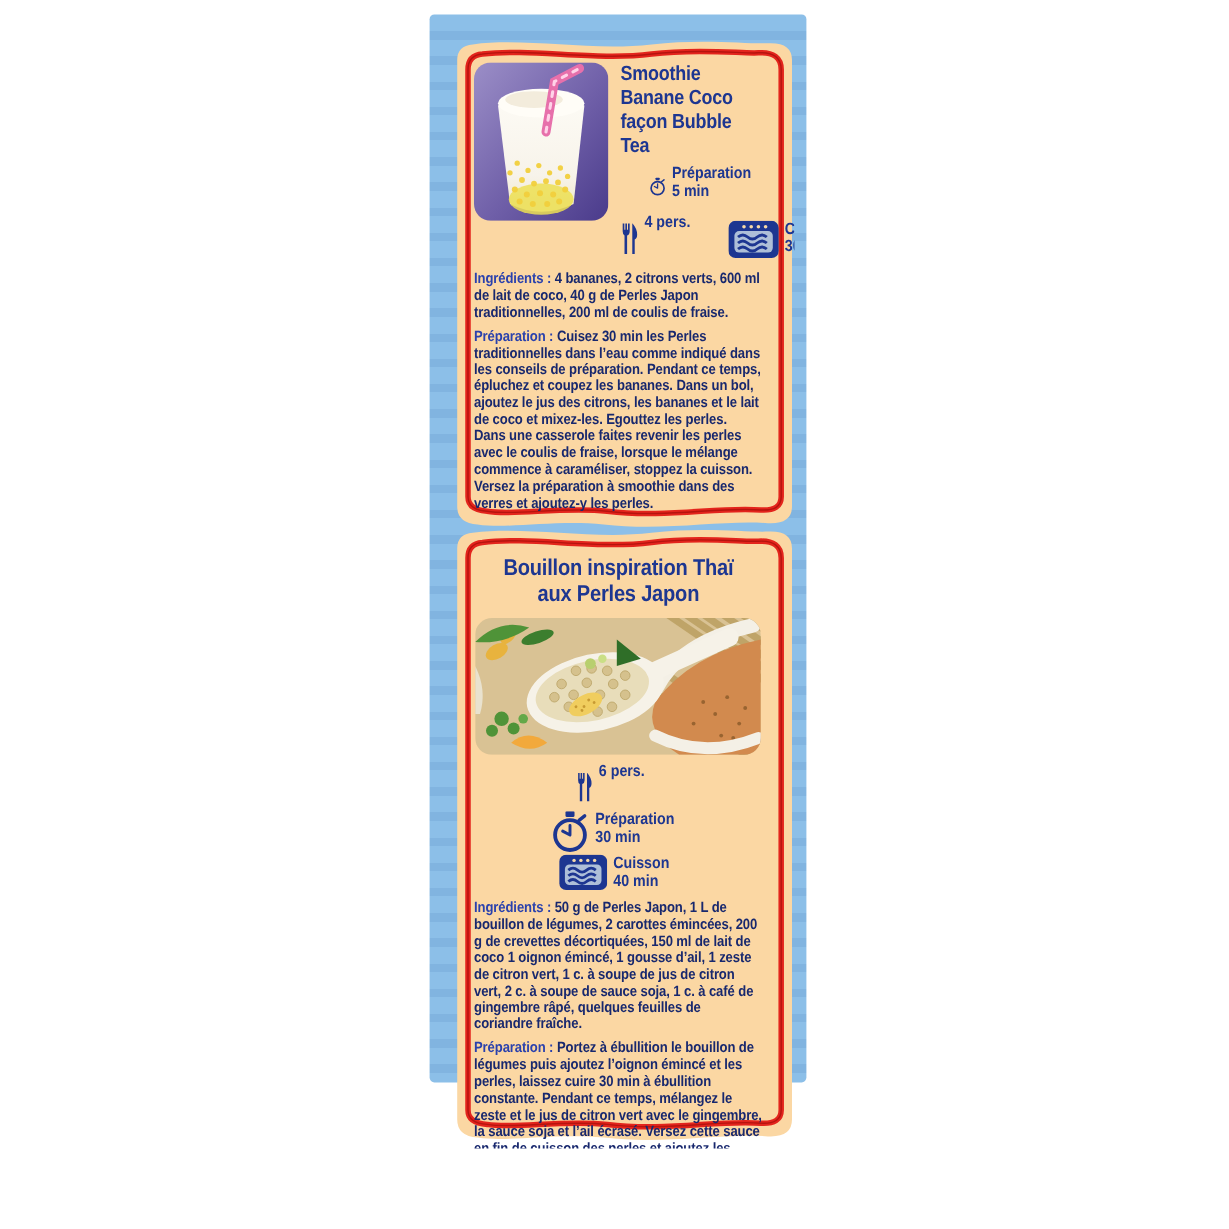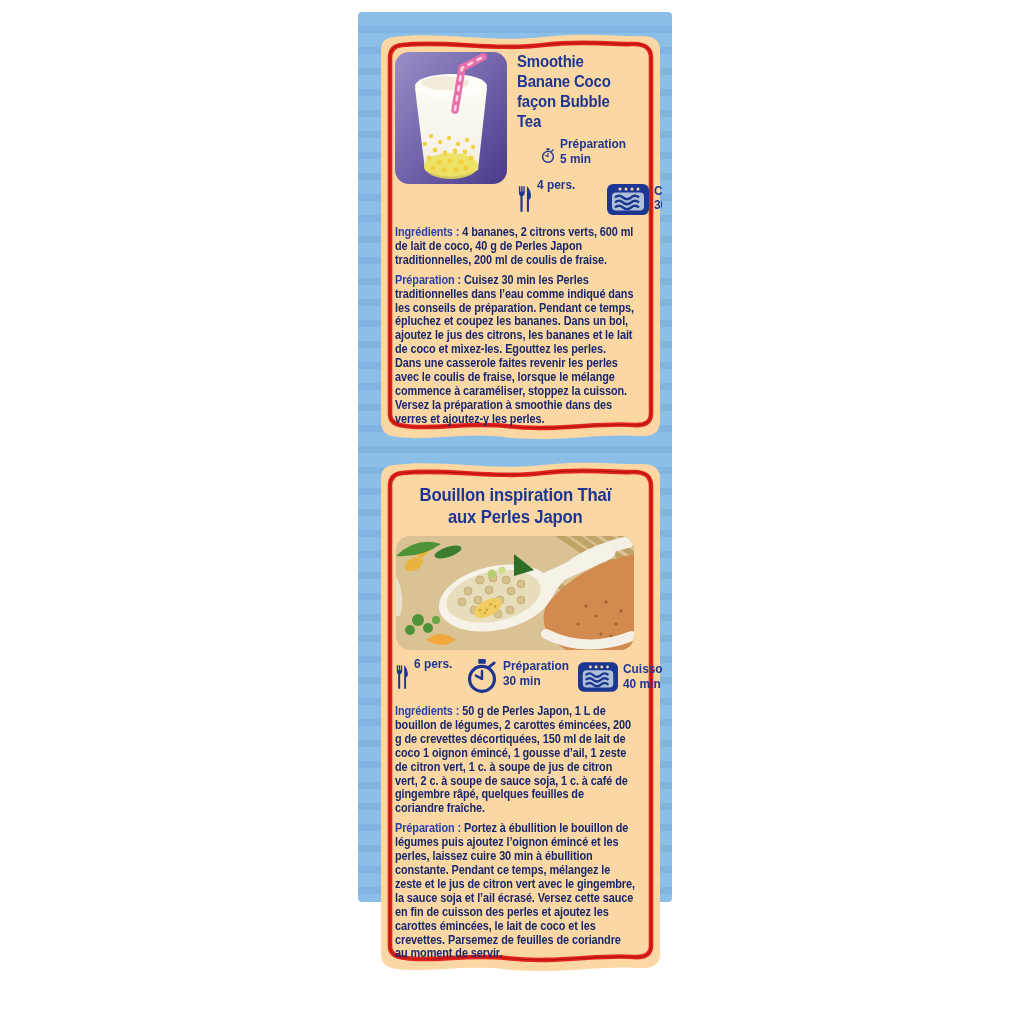--- a/index.html
+++ b/index.html
@@ -139,21 +139,21 @@
         <span class="plabel">Ingrédients :</span>
         <span>4 bananes, 2 citrons verts, 600 ml de lait de coco, 40 g de Perles Japon traditionnelles, 200 ml de coulis de fraise.</span>
       </div>
       <div class="para condense mt6">
         <span class="plabel">Préparation :</span>
         <span>Cuisez 30 min les Perles traditionnelles dans l’eau comme indiqué dans les conseils de préparation. Pendant ce temps, épluchez et coupez les bananes. Dans un bol, ajoutez le jus des citrons, les bananes et le lait de coco et mixez-les. Egouttez les perles. Dans une casserole faites revenir les perles avec le coulis de fraise, lorsque le mélange commence à caraméliser, stoppez la cuisson. Versez la préparation à smoothie dans des verres et ajoutez-y les perles.</span>
       </div>
     </div>
   </div>
 
-  <div class="card" style="top:444px;height:522px;">
+  <div class="card" style="top:423px;height:522px;">
     <svg class="card-shape" viewBox="0 0 294 522" preserveAspectRatio="none" aria-hidden="true">
       <path d="M26,9 C70,3 125,15 175,9 C218,4 258,9 272,8 Q292,7 292,22 L292,498 Q292,513 272,512 C235,509 185,519 135,513 C95,509 55,517 30,513 Q13,512 13,498 L13,22 Q13,10 26,9 Z" fill="#fbd7a3"></path>
       <path d="M34,17 C75,12 128,23 175,17 C215,12 252,17 264,16 Q283,15 283,30 L283,490 Q283,502 266,501 C232,498 186,508 138,502 C100,498 60,506 38,502 Q22,501 22,490 L22,30 Q22,18 34,17 Z" fill="none" stroke="#e3241c" stroke-width="4.6"></path>
       <path d="M34,17 C75,12 128,23 175,17 C215,12 252,17 264,16 Q283,15 283,30 L283,490 Q283,502 266,501 C232,498 186,508 138,502 C100,498 60,506 38,502 Q22,501 22,490 L22,30 Q22,18 34,17 Z" fill="none" stroke="#b5140e" stroke-width="1.2"></path>
     </svg>
     <div class="card-content" style="padding-top:26px;">
       <div class="recipe-title2 condense-c">
         <div>Bouillon inspiration Thaï</div>
         <div>aux Perles Japon</div>
       </div>
@@ -225,21 +225,21 @@
           <ellipse cx="52" cy="16" rx="14" ry="5" transform="rotate(-18 52 16)" fill="#3c7e2e"></ellipse>
           <circle cx="22" cy="84" r="6"></circle>
             <circle cx="32" cy="92" r="5"></circle>
             <circle cx="14" cy="94" r="5"></circle>
           <circle cx="40" cy="84" r="4" fill="#64a848"></circle>
           <path d="M118,18 L138,34 L118,40 Z" fill="#2f6e28"></path>
         </g>
         <path d="M30,104 q14,-12 30,0 q-14,10 -30,0 Z" fill="#f2a93c"></path>
         <path d="M0,40 Q10,60 4,80 L0,80 Z" fill="#e9e2cf"></path>
       </svg>
-      <div style="display:flex;align-items:center;justify-content:space-between;margin-top:7px;">
+      <div style="display:flex;align-items:center;justify-content:space-between;margin-top:7px;flex-direction:column;">
         <div class="iconrow">
           <svg width="22" height="40" viewBox="0 0 24 42">
             <g fill="#1d3691">
               <path d="M3,1 h2.2 v8 h1.3 V1 h2.2 v8 h1.3 V1 h2.2 v10 q0,4.5 -3.4,5.6 V41 h-3.4 V16.6 Q3,15.5 3,11 Z"></path>
               <path d="M16,1 q6,7 6,14.5 q0,5.5 -3.2,6.5 V41 h-3.2 V1 Z"></path>
             </g>
           </svg>
           <span class="icon-label condense">6 pers.</span>
         </div>
         <div class="iconrow">

